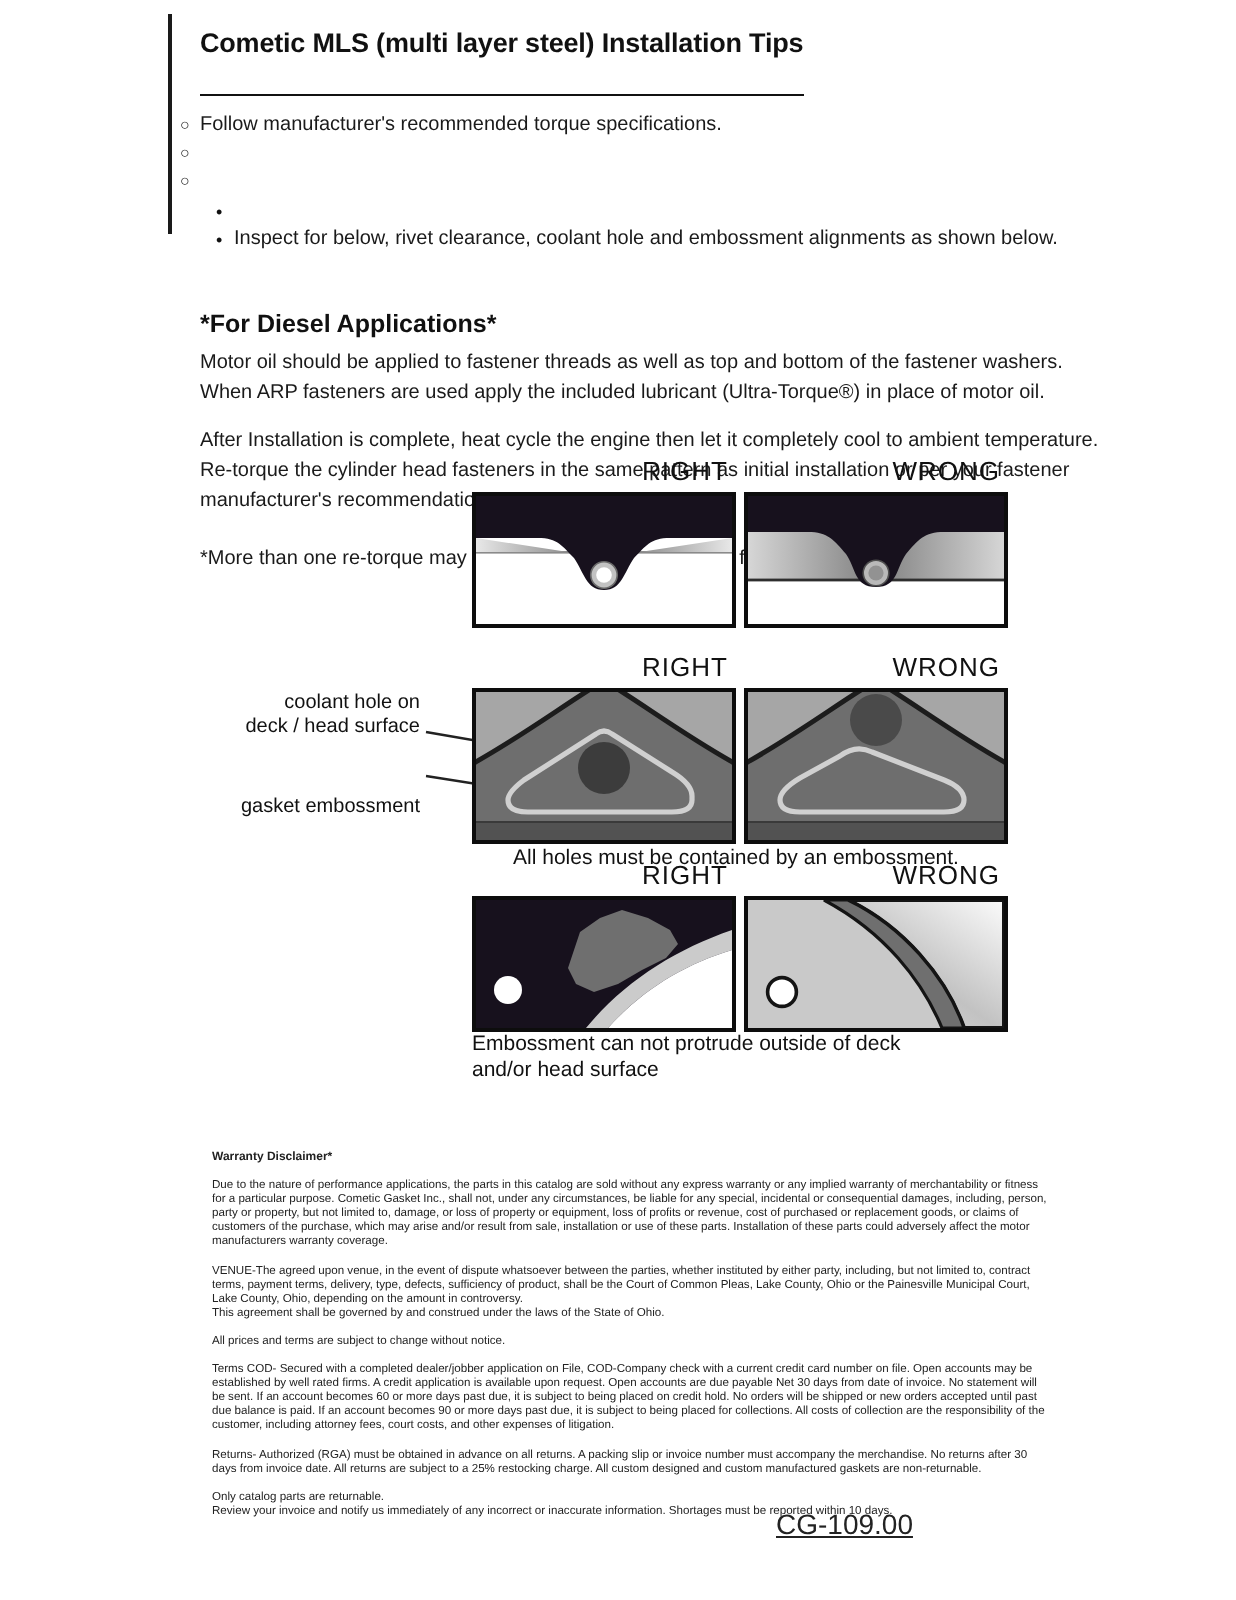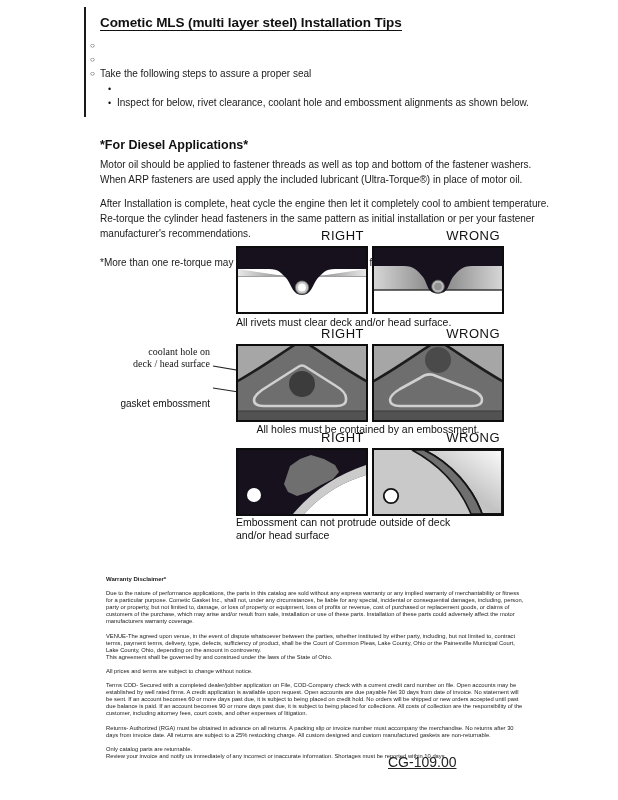--- a/index.html
+++ b/index.html
@@ -4,21 +4,21 @@
 <style>
   html,body{margin:0;padding:0;background:#ffffff;}
   .page{
     position:relative;width:618px;height:800px;background:#ffffff;
     font-family:"Liberation Sans", sans-serif;color:#1a1a1a;overflow:hidden;
   }
   .vline{position:absolute;left:84px;top:7px;width:2px;height:110px;background:#1a1a1a;}
   .content{position:absolute;left:100px;top:13px;width:452px;}
   .title{
     display:inline-block;font-size:13.5px;font-weight:700;letter-spacing:-0.1px;
-    border-bottom:1.6px solid #111;padding-bottom:0;margin:0 0 8px 0;color:#111;
+    border-bottom:1.6px solid #111;padding-bottom:18px;margin:0 0 8px 0;color:#111;
   }
   .bullet{display:flex;font-size:10px;line-height:14.2px;margin-left:-10px;}
   .bullet .mk{width:10px;flex:0 0 10px;text-align:left;font-size:8px;line-height:14.2px;color:#222;}
   .subbullet{display:flex;font-size:10px;line-height:14.2px;margin-left:8px;}
   .subbullet .mk{width:9px;flex:0 0 9px;font-size:9px;line-height:14px;color:#111;}
   .diesel-heading{font-size:12.5px;font-weight:700;margin:28px 0 6px 0;color:#111;}
   .body-p{font-size:10px;line-height:14.8px;margin:0 0 10px 0;}
   .note-p{font-size:10px;line-height:14.8px;margin:14px 0 0 0;}
   .dg-header{position:absolute;width:128px;text-align:right;font-size:13px;letter-spacing:0.5px;color:#111;}
   .dg-img{position:absolute;width:128px;border:2px solid #0d0d0d;line-height:0;background:#fff;}
@@ -37,27 +37,27 @@
 
 <div class="page">
 
   <div class="vline"></div>
 
   <div class="content">
     <h1 class="title">Cometic MLS (multi layer steel) Installation Tips</h1>
 
     <div class="bullet">
       <span class="mk">○</span>
+      <span>Follow manufacturer's recommended torque specifications.</span>
     </div>
     <div class="bullet">
       <span class="mk">○</span>
     </div>
     <div class="bullet">
       <span class="mk">○</span>
-      <span>Take the following steps to assure a proper seal</span>
     </div>
     <div class="subbullet">
       <span class="mk">•</span>
     </div>
     <div class="subbullet">
       <span class="mk">•</span>
       <span>Inspect for below, rivet clearance, coolant hole and embossment alignments as shown below.</span>
     </div>
 
     <h2 class="diesel-heading">*For Diesel Applications*</h2>
@@ -100,26 +100,25 @@
         </linearGradient>
       </defs>
       <rect width="128" height="64" fill="#ffffff"></rect>
       <rect y="18" width="128" height="24" fill="url(#g2)"></rect>
       <rect y="41.3" width="128" height="1.4" fill="#2e2e2e"></rect>
       <path d="M0,0 H128 V18 H98 C88,18 85,22 79,29 C74,36 75,45.5 64,45.5 C53,45.5 54,36 49,29 C43,22 40,18 30,18 H0 Z" fill="#17111d"></path>
       <circle cx="64" cy="38.5" r="6.4" fill="#b9b9b9" stroke="#4f4f4f" stroke-width="0.8"></circle>
       <circle cx="64" cy="38.5" r="3.8" fill="#929292"></circle>
     </svg>
   </div>
-  <div class="dg-caption" style="left:236px;top:316px;">All rivets must clear deck and/or head surface.</div>
 
   <div class="dg-header" style="left:236px;top:326px;">RIGHT</div>
   <div class="dg-header" style="left:372px;top:326px;">WRONG</div>
 
-  <div class="callout pre" style="left:104px;top:346px;font-family:Liberation Serif, serif;">coolant hole on
+  <div class="callout pre" style="left:104px;top:346px;">coolant hole on
 deck / head surface</div>
   <div class="callout" style="left:104px;top:380px;margin-top:18px;">gasket embossment</div>
   <svg class="leader" style="left:205px;top:345px;" width="102" height="60">
     <line x1="8" y1="21" x2="95" y2="36" stroke="#222" stroke-width="1.2"></line>
     <line x1="8" y1="43" x2="59" y2="51" stroke="#222" stroke-width="1.2"></line>
   </svg>
 
   <div class="dg-img" style="left:236px;top:344px;">
     <svg width="128" height="74" viewBox="0 0 128 74">
       <rect width="128" height="74" fill="#6e6e6e"></rect>

